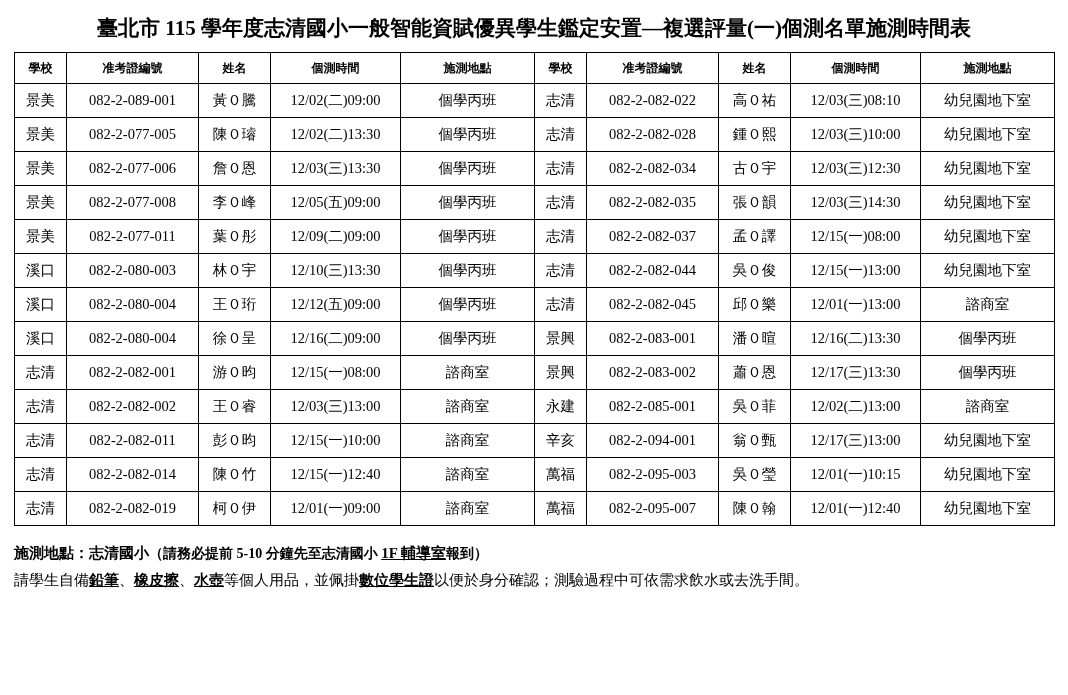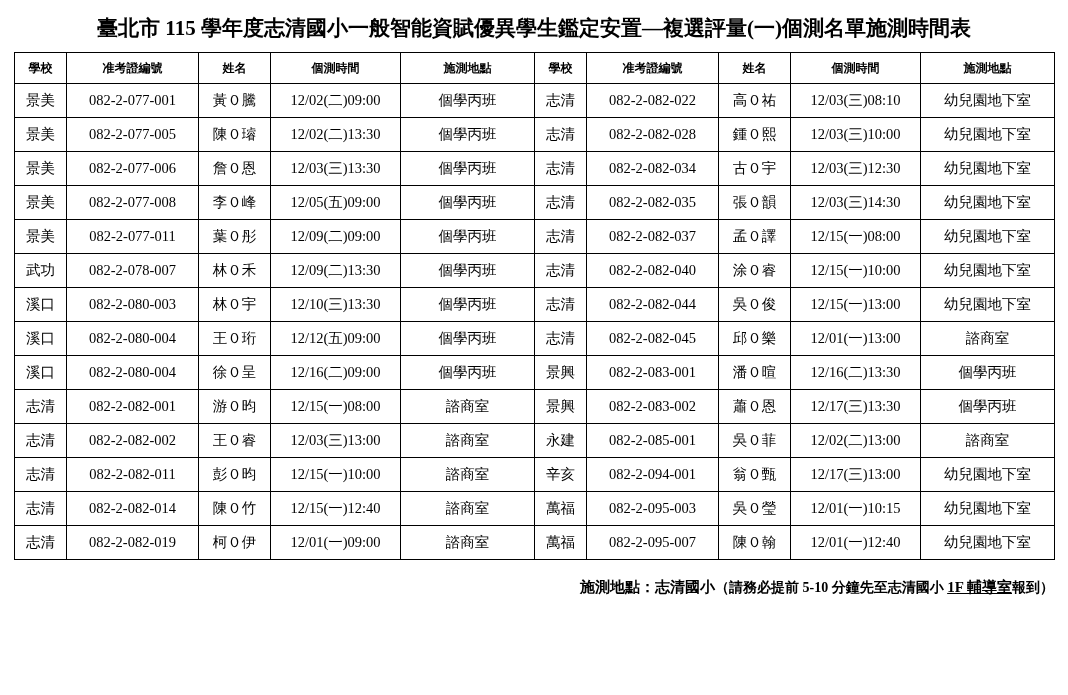--- a/index.html
+++ b/index.html
@@ -58,21 +58,20 @@
   col.c-place  { width: 134px; }
 
   .notes {
     margin: 14px auto 0 auto;
     width: 1040px;
     font-size: 15px;
     line-height: 1.75;
   }
   .notes .line {
     white-space: nowrap;
-    text-align: right;
   }
   .u { text-decoration: underline; }
   .bu { font-weight: bold; text-decoration: underline; }
   .note-1 { font-weight: bold; }
   .small-paren { font-size: 14px; }
 </style>
 </head>
 <body>
 
 <div class="page">
@@ -102,21 +101,21 @@
         <th>學校</th>
         <th>准考證編號</th>
         <th>姓名</th>
         <th>個測時間</th>
         <th>施測地點</th>
       </tr>
     </thead>
     <tbody>
       <tr>
         <td>景美</td>
-        <td>082-2-077-001</td>
+        <td>082-2-089-001</td>
         <td>黃０騰</td>
         <td>12/02(二)09:00</td>
         <td>個學丙班</td>
         <td>志清</td>
         <td>082-2-082-022</td>
         <td>高０祐</td>
         <td>12/03(三)08:10</td>
         <td>幼兒園地下室</td>
       </tr>
       <tr>
@@ -158,32 +157,20 @@
       <tr>
         <td>景美</td>
         <td>082-2-077-011</td>
         <td>葉０彤</td>
         <td>12/09(二)09:00</td>
         <td>個學丙班</td>
         <td>志清</td>
         <td>082-2-082-037</td>
         <td>孟０譯</td>
         <td>12/15(一)08:00</td>
-        <td>幼兒園地下室</td>
-      </tr>
-      <tr>
-        <td>武功</td>
-        <td>082-2-078-007</td>
-        <td>林０禾</td>
-        <td>12/09(二)13:30</td>
-        <td>個學丙班</td>
-        <td>志清</td>
-        <td>082-2-082-040</td>
-        <td>涂０睿</td>
-        <td>12/15(一)10:00</td>
         <td>幼兒園地下室</td>
       </tr>
       <tr>
         <td>溪口</td>
         <td>082-2-080-003</td>
         <td>林０宇</td>
         <td>12/10(三)13:30</td>
         <td>個學丙班</td>
         <td>志清</td>
         <td>082-2-082-044</td>
@@ -275,15 +262,18 @@
         <td>12/01(一)12:40</td>
         <td>幼兒園地下室</td>
       </tr>
     </tbody>
   </table>
 
   <div class="notes">
     <div class="line note-1">
       <span>施測地點：志清國小</span><span class="small-paren">（請務必提前 5-10 分鐘先至志清國小 </span><span class="u">1F 輔導室</span><span class="small-paren">報到）</span>
     </div>
+    <div class="line">
+      <span>請學生自備</span><span class="bu">鉛筆</span><span>、</span><span class="bu">橡皮擦</span><span>、</span><span class="bu">水壺</span><span>等個人用品，並佩掛</span><span class="bu">數位學生證</span><span>以便於身分確認；測驗過程中可依需求飲水或去洗手間。</span>
+    </div>
   </div>
 
 </div>
 
 </body></html>

